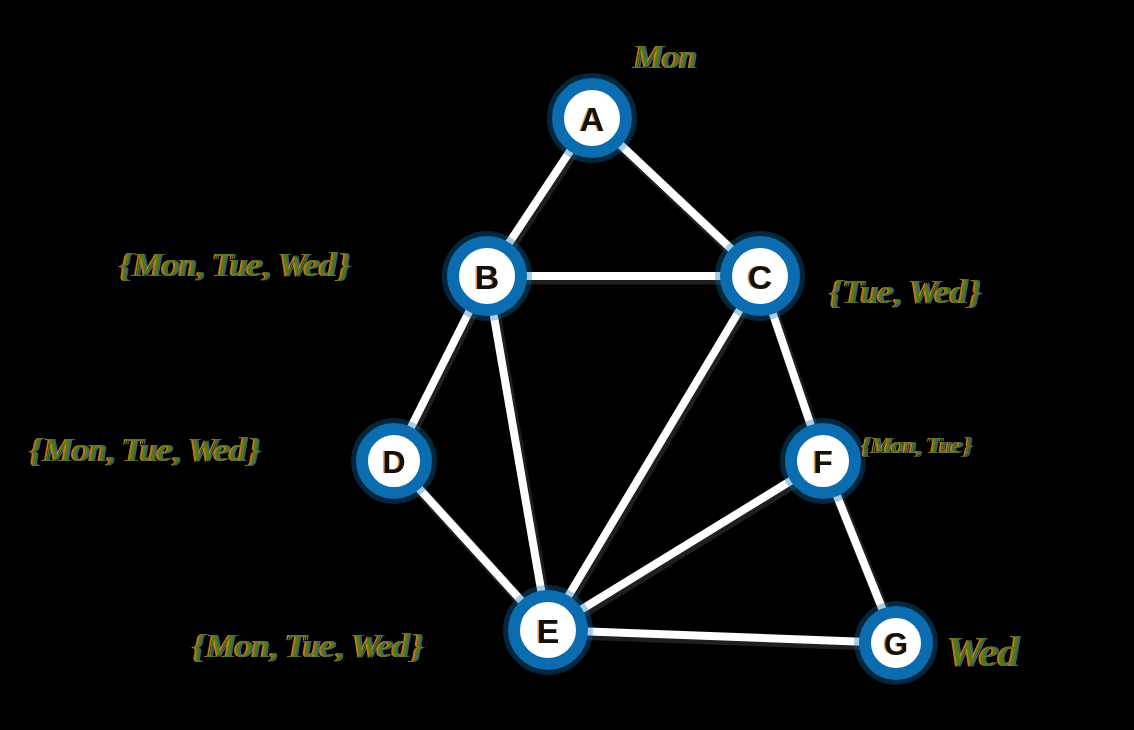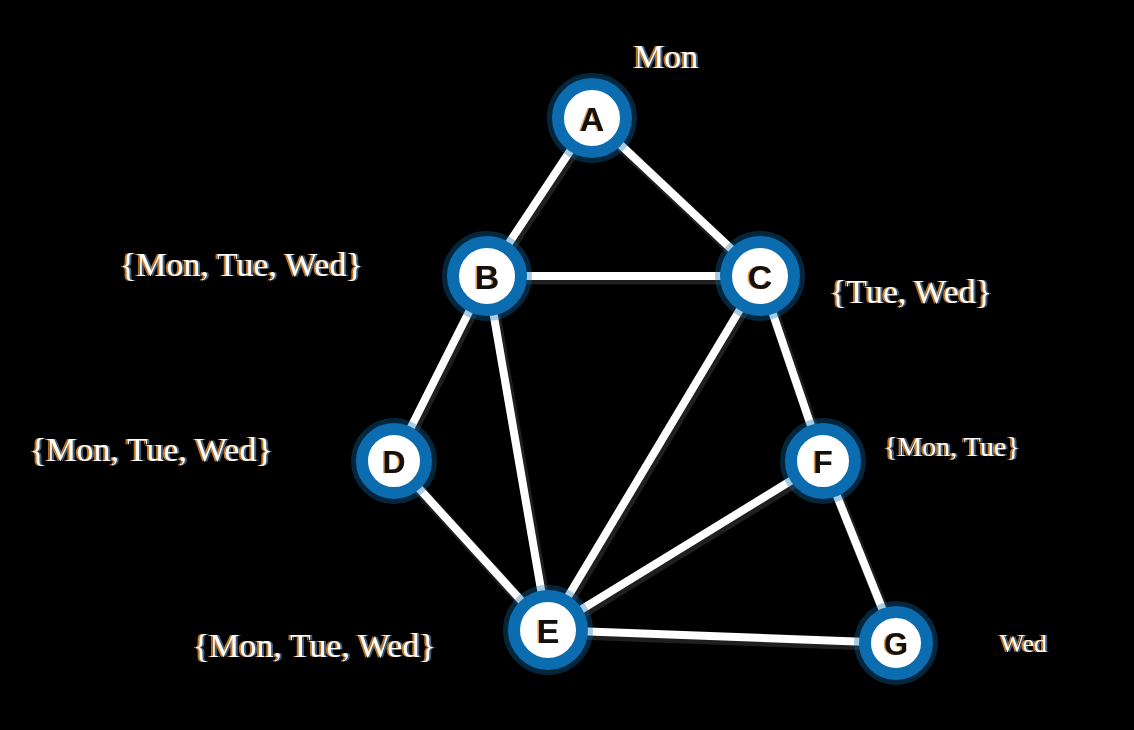--- a/index.html
+++ b/index.html
@@ -61,21 +61,22 @@
     font-weight: bold;
     fill: #e08a2e;
     text-anchor: middle;
     dominant-baseline: central;
     opacity: 0.85;
   }
   .domain-label {
     position: absolute;
     white-space: nowrap;
     font-family: "Liberation Serif", "DejaVu Serif", serif;
-    color: #ffffff;
+    font-style: italic;
+    color: #4d7c0f;
     text-shadow:
       -2px 0 0 rgba(226,136,40,0.85),
        2px 0 0 rgba(120,165,220,0.55),
        0 2px 3px rgba(0,0,0,0.9);
     line-height: 1;
     pointer-events: none;
   }
 </style>
 </head>
 <body>
@@ -151,18 +152,18 @@
           <text x="896" y="644" class="node-letter" font-size="31">G</text>
         </g>
       </g>
   </svg>
 
   <div id="labels-layer">
       <div class="domain-label" style="left: 634px; top: 40px; font-size: 34px;">Mon</div>
       <div class="domain-label" style="left: 120px; top: 248px; font-size: 34px;">{Mon, Tue, Wed}</div>
       <div class="domain-label" style="left: 830px; top: 248px; font-size: 34px; margin-top: 27px;">{Tue, Wed}</div>
       <div class="domain-label" style="left: 30px; top: 433px; font-size: 34px;">{Mon, Tue, Wed}</div>
-      <div class="domain-label" style="left: 884px; top: 433px; font-size: 28px;">{Mon, Tue}</div>
+      <div class="domain-label" style="left: 862px; top: 433px; font-size: 24px;">{Mon, Tue}</div>
       <div class="domain-label" style="left: 193px; top: 629px; font-size: 34px;">{Mon, Tue, Wed}</div>
-      <div class="domain-label" style="left: 1000px; top: 631px; font-size: 26px;">Wed</div>
+      <div class="domain-label" style="left: 948px; top: 631px; font-size: 42px;">Wed</div>
     </div>
 
 </div>
 
 </body></html>

